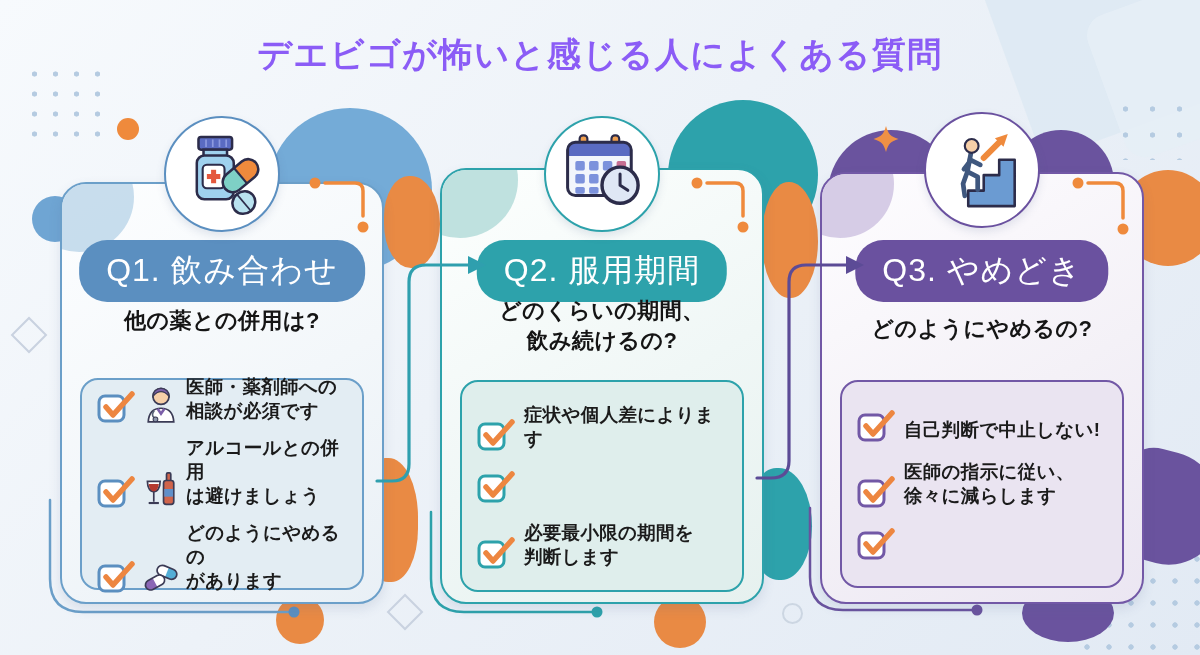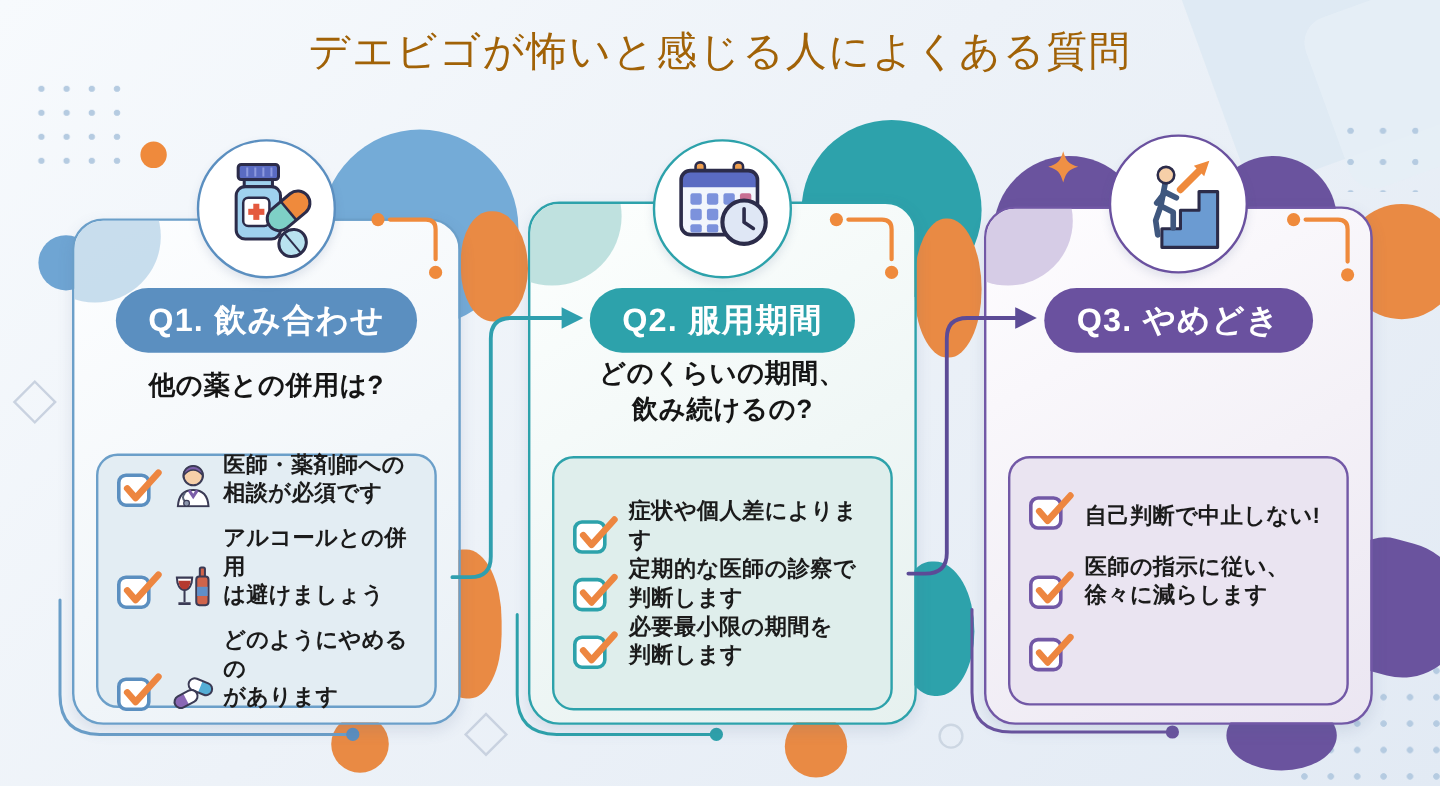--- a/index.html
+++ b/index.html
@@ -31,46 +31,46 @@
          background:linear-gradient(150deg,#fdfffe 0%,#f0f7f6 55%,#e6f1ef 100%);}
   .card3{left:820px;top:172px;height:428px;border-color:#7258a6;color:#7258a6;
          background:linear-gradient(150deg,#fefdff 0%,#f4f1f7 55%,#ebe6f2 100%);}
   .icon-circle{position:absolute;left:50%;transform:translateX(-50%);width:112px;height:112px;
         background:#fff;border:2.5px solid;border-radius:50%;display:flex;align-items:center;
         justify-content:center;box-shadow:0 4px 8px rgba(80,100,140,.15);z-index:3;}
   .card1 .icon-circle{top:-68px;border-color:#5b8fc0;}
   .card2 .icon-circle{top:-54px;border-color:#2da2ab;}
   .card3 .icon-circle{top:-62px;border-color:#6a519f;}
   .badge{position:absolute;left:50%;transform:translateX(-50%);white-space:nowrap;
-        color:#fff;font-weight:bold;font-size:27px;padding:9px 27px;border-radius:28px;letter-spacing:1px;}
+        color:#fff;font-weight:normal;font-size:32px;padding:9px 27px;border-radius:28px;letter-spacing:1px;}
   .card1 .badge{top:56px;background:#5b8fc0;}
   .card2 .badge{top:70px;background:#2da2ab;}
   .card3 .badge{top:66px;background:#6a519f;}
   .question{position:absolute;width:100%;text-align:center;color:#151515;font-weight:bold;
         font-size:22px;line-height:1.38;white-space:pre-line;letter-spacing:.5px;}
   .card1 .question{top:122px;}
   .card2 .question{top:126px;}
   .card3 .question{top:140px;}
   .checklist{position:absolute;left:18px;right:18px;border:2px solid;border-radius:18px;
         display:flex;flex-direction:column;justify-content:center;padding:10px 14px;}
   .card1 .checklist{top:194px;bottom:12px;background:#e3edf3;border-color:#6b9fc9;gap:13px;}
-  .card2 .checklist{top:210px;bottom:10px;background:#dfeeec;border-color:#2da2ab;}
+  .card2 .checklist{top:210px;bottom:10px;background:#dfeeec;border-color:#2da2ab;gap:18px;}
   .card3 .checklist{top:206px;bottom:14px;background:#eae4f1;border-color:#7258a6;gap:18px;}
   .check-item{display:flex;align-items:flex-end;gap:8px;}
   .check-item .txt{color:#1b1b1b;font-weight:bold;font-size:18.5px;line-height:1.3;
         white-space:pre-line;letter-spacing:.3px;}
   .cb{flex:0 0 auto;}
   .cb .cb-box{fill:#fff;stroke:currentColor;stroke-width:3;}
   .cb .cb-check{fill:none;stroke:#ed8640;stroke-width:5.5;stroke-linecap:round;stroke-linejoin:round;}
   .item-icon{flex:0 0 auto;}
   svg.layer{position:absolute;left:0;top:0;pointer-events:none;}
   .under{z-index:1;}
   .over{z-index:4;}
-  #page-title{position:absolute;left:0;top:20px;width:100%;text-align:center;margin:0;
-        font-size:34px;font-weight:400;color:#a16207;letter-spacing:1.5px;z-index:2;}
+  #page-title{position:absolute;left:0;top:32px;width:100%;text-align:center;margin:0;
+        font-size:34px;font-weight:700;color:#8b5cf6;letter-spacing:1.5px;z-index:2;}
 </style>
 </head>
 <body>
 
 <div class="abs band b1"></div>
 <div class="abs band b2"></div>
 <div class="abs dots tl"></div>
 <div class="abs dots tr"></div>
 <div class="abs dots br"></div>
 <div class="abs diamond" style="left:16px;top:322px;"></div>
@@ -223,22 +223,20 @@
           <rect class="cb-box" x="3" y="7" width="25" height="25" rx="6"></rect>
           <path class="cb-check" d="M10 18 L17 26 L36 5"></path>
         </svg>
       <div class="txt">症状や個人差によります</div>
     </div>
     <div class="check-item">
       <svg class="cb" viewBox="0 0 40 34" width="40" height="34">
           <rect class="cb-box" x="3" y="7" width="25" height="25" rx="6"></rect>
           <path class="cb-check" d="M10 18 L17 26 L36 5"></path>
         </svg>
-      <div class="txt">定期的な医師の診察で
-判断します</div>
     </div>
     <div class="check-item">
       <svg class="cb" viewBox="0 0 40 34" width="40" height="34">
           <rect class="cb-box" x="3" y="7" width="25" height="25" rx="6"></rect>
           <path class="cb-check" d="M10 18 L17 26 L36 5"></path>
         </svg>
       <div class="txt">必要最小限の期間を
 判断します</div>
     </div>
   </div>
@@ -257,20 +255,21 @@
         <path d="M37 31L33 52"></path>
         <path d="M36 38l12 6"></path>
         <path d="M36 40l-7 9"></path>
         <path d="M33 52l12 6v15"></path>
         <path d="M33 52l-5 14 2 14"></path>
       </g>
       <circle cx="38" cy="22" r="8" fill="#f6cfa8" stroke="#2c2c4a" stroke-width="2.5"></circle>
     </svg>
   </div>
   <div class="badge">Q3. やめどき</div>
+  <div class="question">どのようにやめるの?</div>
   <div class="checklist">
     <div class="check-item">
       <svg class="cb" viewBox="0 0 40 34" width="40" height="34">
           <rect class="cb-box" x="3" y="7" width="25" height="25" rx="6"></rect>
           <path class="cb-check" d="M10 18 L17 26 L36 5"></path>
         </svg>
       <div class="txt">自己判断で中止しない!</div>
     </div>
     <div class="check-item">
       <svg class="cb" viewBox="0 0 40 34" width="40" height="34">

